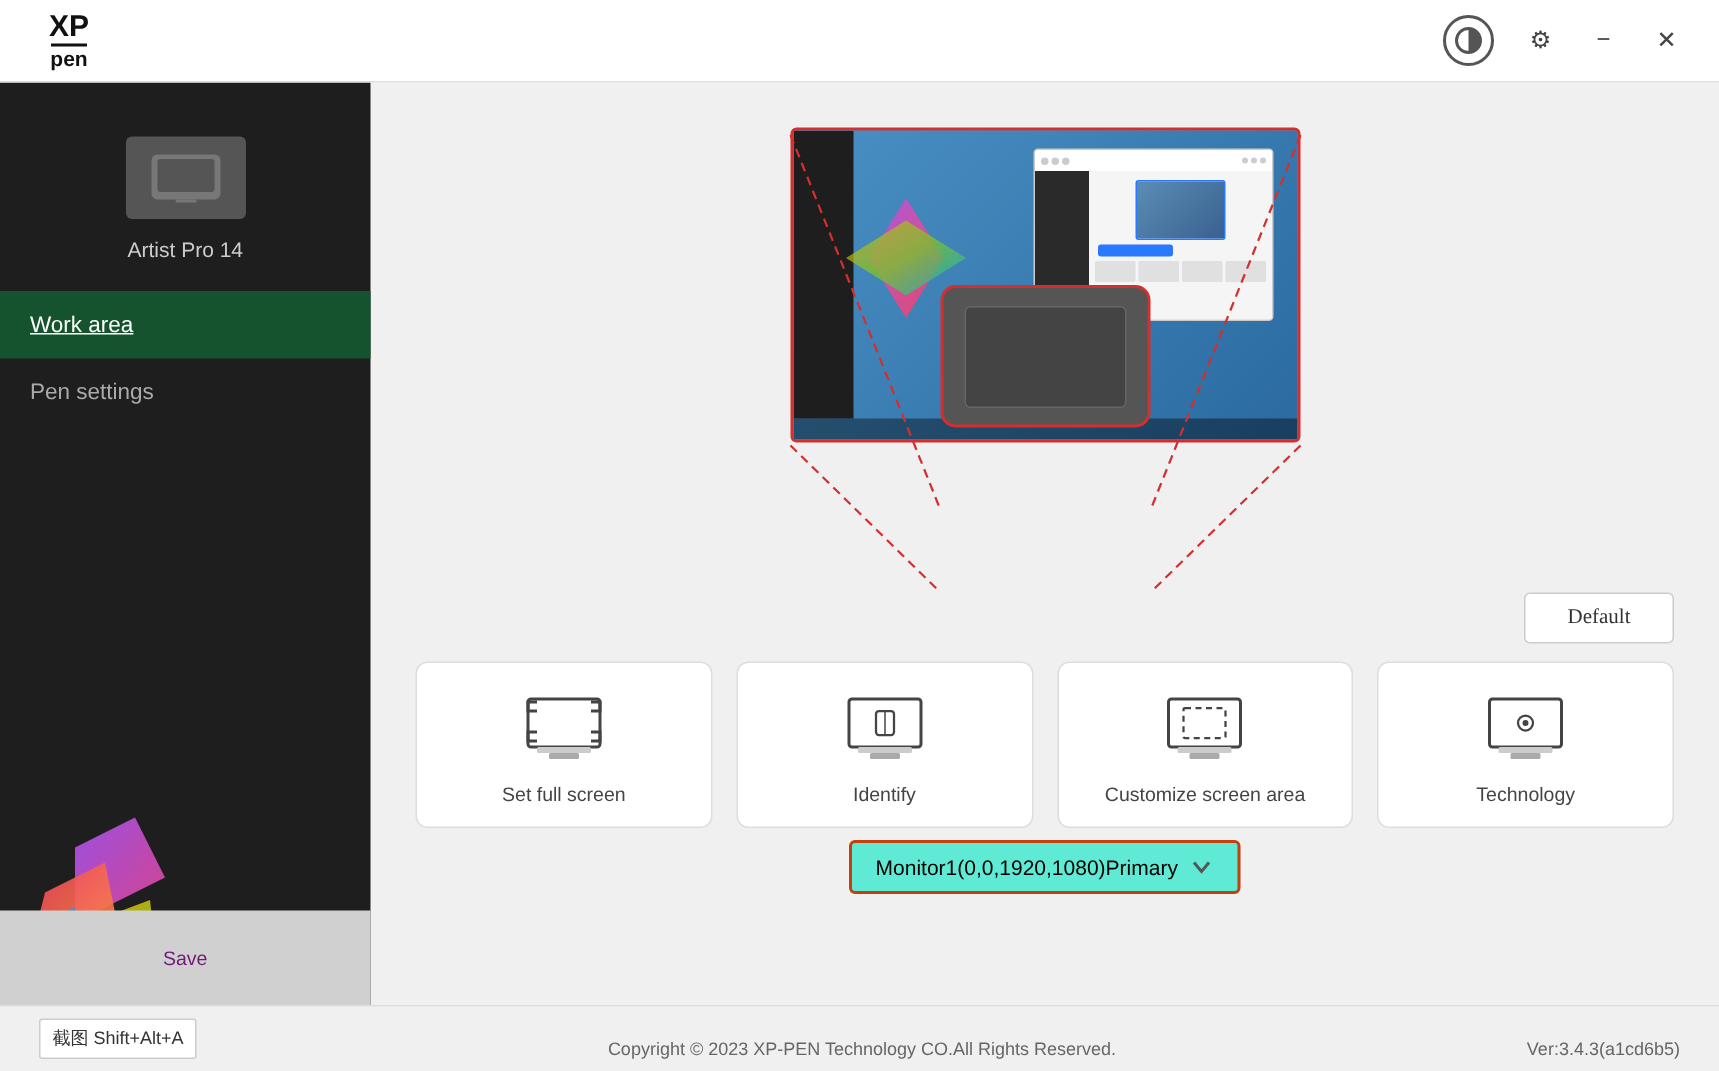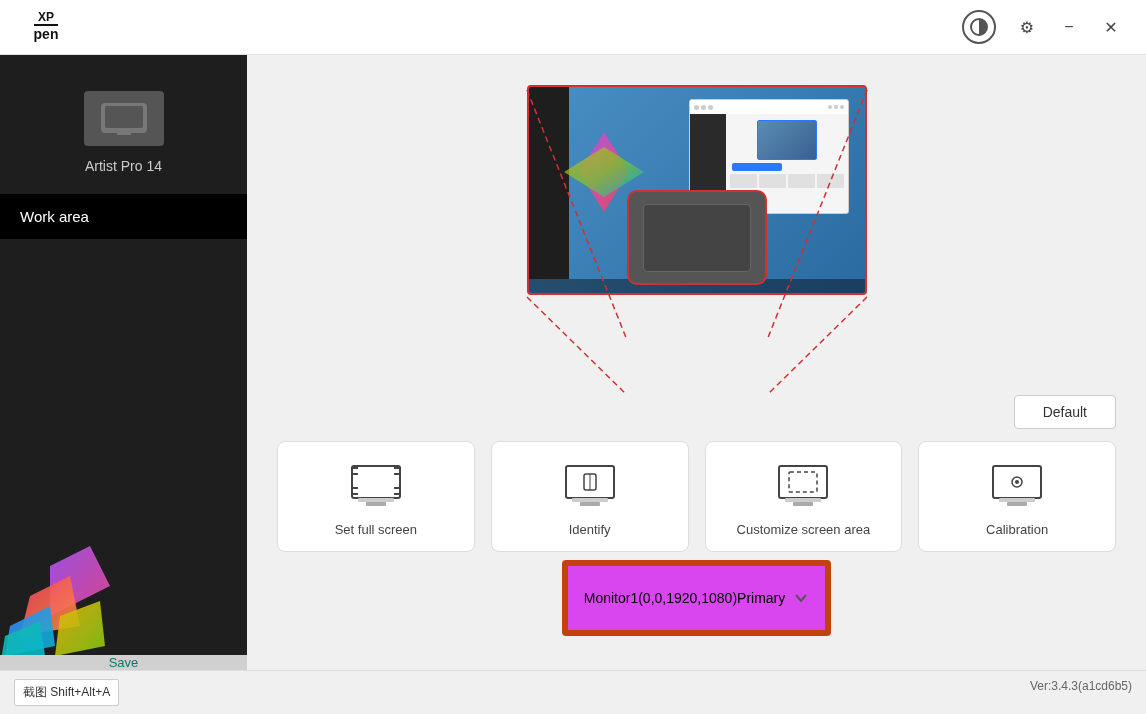--- a/index.html
+++ b/index.html
@@ -67,27 +67,28 @@
       font-size: 14px;
       padding: 4px 8px 16px;
     }
     .sidebar-item {
       padding: 14px 20px;
       color: #aaa;
       cursor: pointer;
       font-size: 15px;
     }
     .sidebar-item.active {
-      background: #000000;
+      background: #14532d;
       color: #fff;
+      text-decoration: underline;
     }
     .save-btn {
       position: absolute; bottom: 0; left: 0; right: 0;
-      background: #d0d0d0; color: #0f766e; border: none;
-      padding: 0; font-size: 13px; cursor: pointer;
+      background: #d0d0d0; color: #701a75; border: none;
+      padding: 24px; font-size: 13px; cursor: pointer;
       border-radius: 0;
     }
 
     
     .content {
       flex: 1;
       background: #f0f0f0;
       display: flex;
       flex-direction: column;
       padding: 20px 30px 0 30px;
@@ -141,20 +142,21 @@
       margin-bottom: 12px;
     }
     .default-btn {
       padding: 8px 28px;
       background: #fff;
       border: 1px solid #ccc;
       border-radius: 4px;
       cursor: pointer;
       font-size: 14px;
       color: #333;
+      font-family: Liberation Serif, serif;
     }
 
     
     .tabs-row {
       display: flex;
       gap: 0;
       margin-bottom: 20px;
     }
     .tab-btn {
       padding: 10px 40px;
@@ -201,36 +203,36 @@
       text-align: center;
     }
 
     
     .monitor-selector-row {
       display: flex;
       justify-content: center;
       margin-bottom: 10px;
     }
     .monitor-select {
-      padding: 24px 16px;
-      border: 6px solid #c2410c;
+      padding: 8px 16px;
+      border: 2px solid #c2410c;
       border-radius: 4px;
       font-size: 14px;
-      background: #d946ef;
+      background: #5eead4;
       cursor: pointer;
       display: flex; align-items: center; gap: 8px;
     }
 
     
     .footer {
       background: #f0f0f0;
-      padding: 8px 14px;
+      padding: 8px 26px;
       display: flex;
       justify-content: space-between;
-      align-items: flex-start;
+      align-items: flex-end;
       font-size: 12px;
       color: #666;
       border-top: 1px solid #ddd;
       flex-shrink: 0;
     }
 
     
     .screenshot-tooltip {
       background: #fff;
       border: 1px solid #ccc;
@@ -290,21 +292,21 @@
       height: 130px;
     }
   </style>
 </head>
 <body>
 
 <div class="titlebar">
   <div class="titlebar-logo">
     <div class="xp-logo-box">
       <div style="display:flex;flex-direction:column;align-items:center;line-height:1.1;">
-        <span style="font-weight:900;font-size:12px;color:#111;">XP</span>
+        <span style="font-weight:900;font-size:20px;color:#111;">XP</span>
         <span style="font-weight:900;font-size:14px;color:#111;border-top:2px solid #111;padding-top:1px;">pen</span>
       </div>
     </div>
   </div>
   <div class="titlebar-controls">
     <div class="titlebar-icon-circle">
       <svg width="20" height="20" viewBox="0 0 20 20">
           <circle cx="10" cy="10" r="8" fill="none" stroke="#555" stroke-width="2"></circle>
           <path d="M10 2 A8 8 0 0 1 10 18" fill="#555"></path>
         </svg>
@@ -323,20 +325,23 @@
         <svg width="50" height="36" viewBox="0 0 50 36">
           <rect x="2" y="2" width="46" height="30" rx="4" fill="#777"></rect>
           <rect x="6" y="5" width="38" height="22" rx="2" fill="#555"></rect>
           <rect x="18" y="32" width="14" height="2" rx="1" fill="#777"></rect>
         </svg>
       </div>
       <div class="sidebar-device-name">Artist Pro 14</div>
     </div>
     <div class="sidebar-item active">
       <span>Work area</span>
+    </div>
+    <div class="sidebar-item">
+      <span>Pen settings</span>
     </div>
 
     <div style="margin-top:auto; position:relative;">
       <svg class="gem-canvas" viewBox="0 0 180 130">
 
         <polygon points="50,30 90,10 110,50 50,80" fill="url(#grad1)" opacity="0.9"></polygon>
 
         <polygon points="30,60 70,40 80,90 20,100" fill="url(#grad2)" opacity="0.9"></polygon>
 
         <polygon points="10,90 50,70 55,110 5,120" fill="url(#grad3)" opacity="0.9"></polygon>
@@ -501,31 +506,32 @@
         <div class="option-icon">
           <svg width="56" height="46" viewBox="0 0 56 46">
             <rect x="4" y="2" width="48" height="32" rx="2" fill="none" stroke="#444" stroke-width="2"></rect>
             <rect x="10" y="34" width="36" height="4" rx="1" fill="#ccc"></rect>
             <rect x="18" y="38" width="20" height="4" rx="1" fill="#aaa"></rect>
 
             <circle cx="28" cy="18" r="5" fill="none" stroke="#444" stroke-width="1.5"></circle>
             <circle cx="28" cy="18" r="2" fill="#444"></circle>
           </svg>
         </div>
-        <span class="option-label">Calibration</span>
+        <span class="option-label">Technology</span>
       </div>
     </div>
 
     <div class="monitor-selector-row">
       <div class="monitor-select">
         <span>Monitor1(0,0,1920,1080)Primary</span>
         <svg width="16" height="16" viewBox="0 0 16 16">
           <polyline points="3,5 8,11 13,5" fill="none" stroke="#555" stroke-width="2"></polyline>
         </svg>
       </div>
     </div>
   </div>
 </div>
 
 <div class="footer">
   <div class="screenshot-tooltip">截图 Shift+Alt+A</div>
+  <span>Copyright © 2023  XP-PEN Technology CO.All Rights Reserved.</span>
   <span>Ver:3.4.3(a1cd6b5)</span>
 </div>
 
 </body></html>

